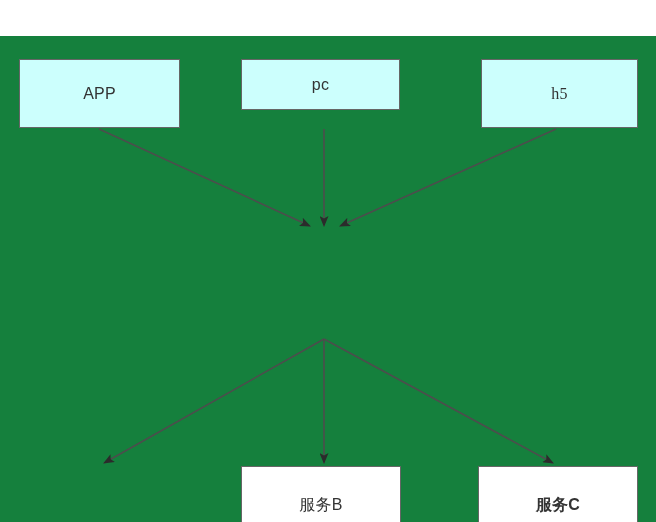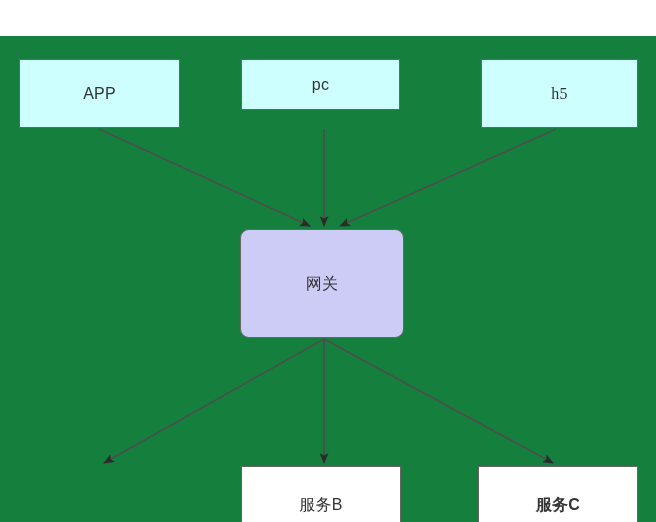--- a/index.html
+++ b/index.html
@@ -80,23 +80,20 @@
   </div>
 
   <div class="node client-node" style="left: 241px; top: 23px; width: 159px; height: 51px; border-color: rgb(102, 102, 102); color: rgb(51, 51, 51); background: rgb(204, 255, 253);">
     <span class="node-label">pc</span>
   </div>
 
   <div class="node client-node" style="left: 481px; top: 23px; width: 157px; height: 69px; border-color: rgb(102, 102, 102); color: rgb(51, 51, 51); background: rgb(204, 255, 253); font-family: Liberation Serif, serif;">
     <span class="node-label">h5</span>
   </div>
 
-  <div class="node gateway-node" style="left: 240px; top: 193px; width: 164px; height: 109px; border-color: rgb(102, 102, 102); color: rgb(51, 51, 51); background: rgb(205, 204, 247);">
-    <span class="node-label">网关</span>
-  </div>
 
 
   <div class="node service-node" style="left: 241px; top: 430px; width: 160px; height: 78px; border-color: rgb(102, 102, 102); color: rgb(51, 51, 51); background: rgb(255, 255, 255);">
     <span class="node-label">服务B</span>
   </div>
 
   <div class="node service-node" style="left: 478px; top: 430px; width: 160px; height: 78px; border-color: rgb(102, 102, 102); color: rgb(51, 51, 51); background: rgb(255, 255, 255); font-weight: bold;">
     <span class="node-label">服务C</span>
   </div>
 

